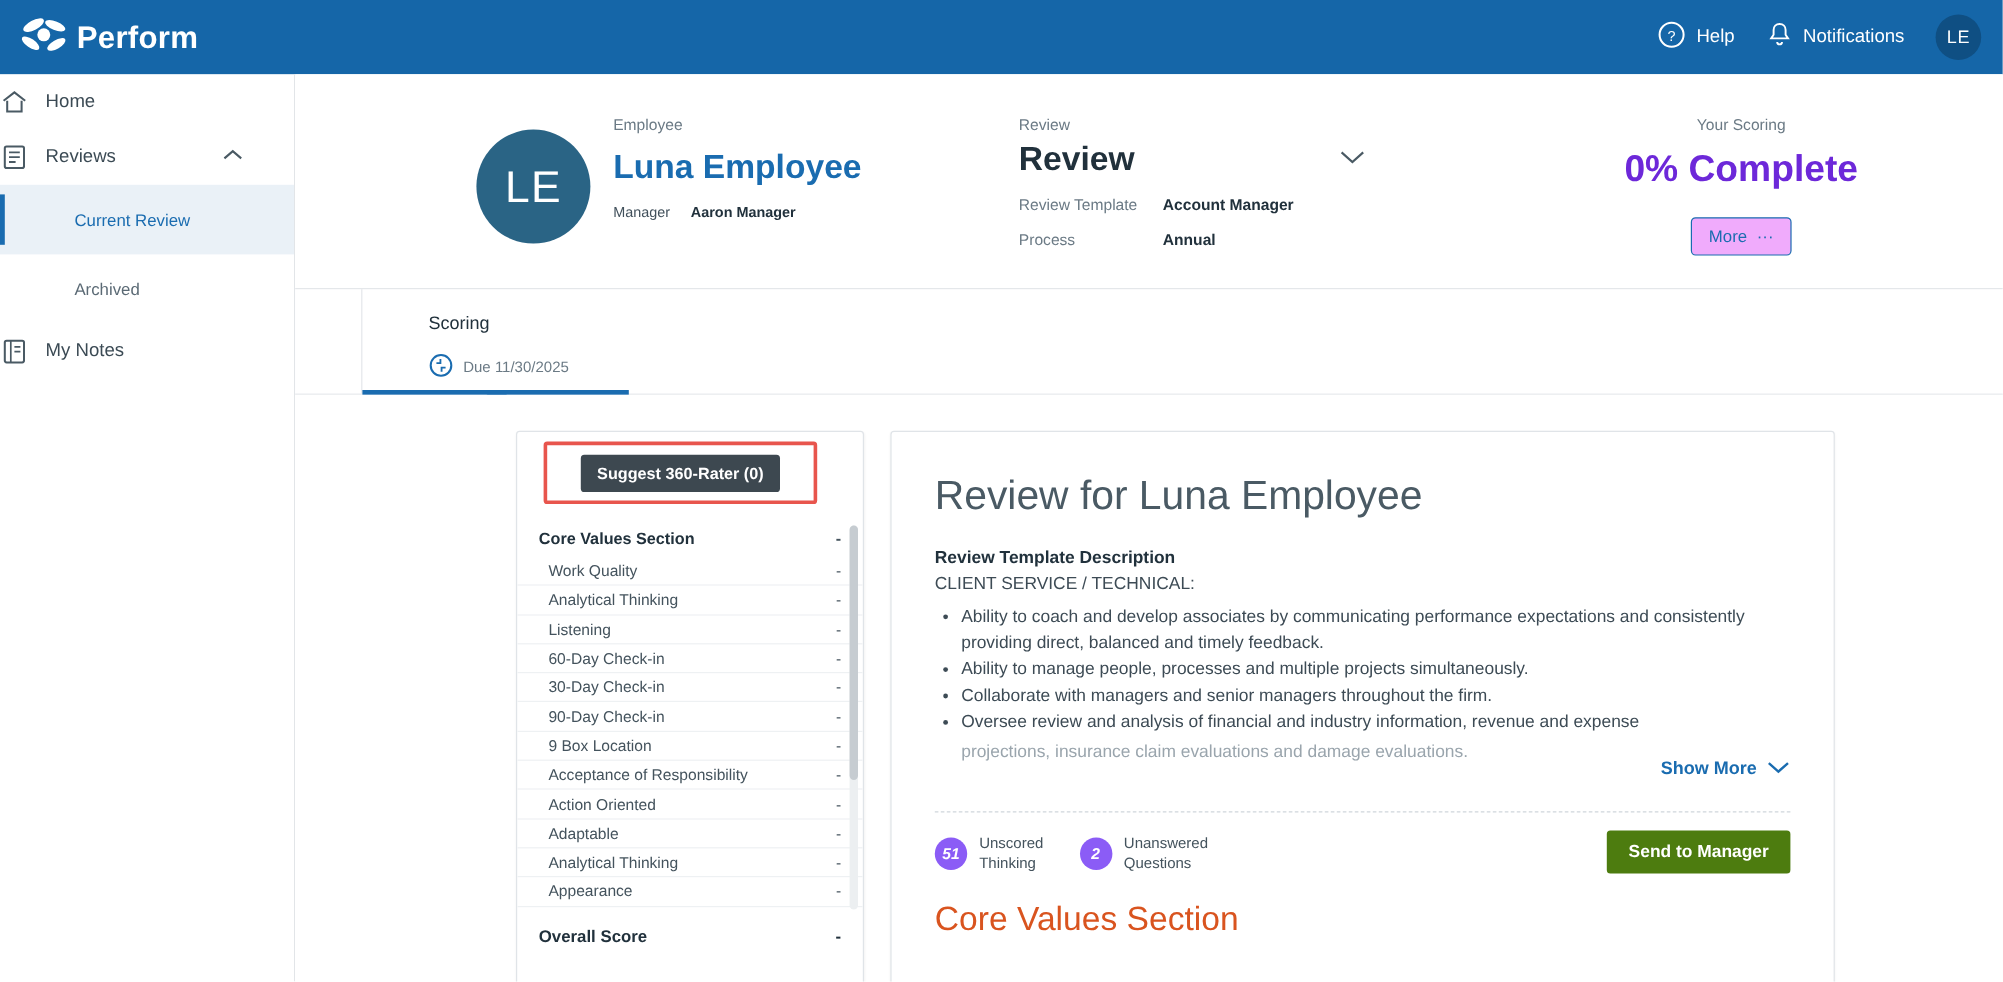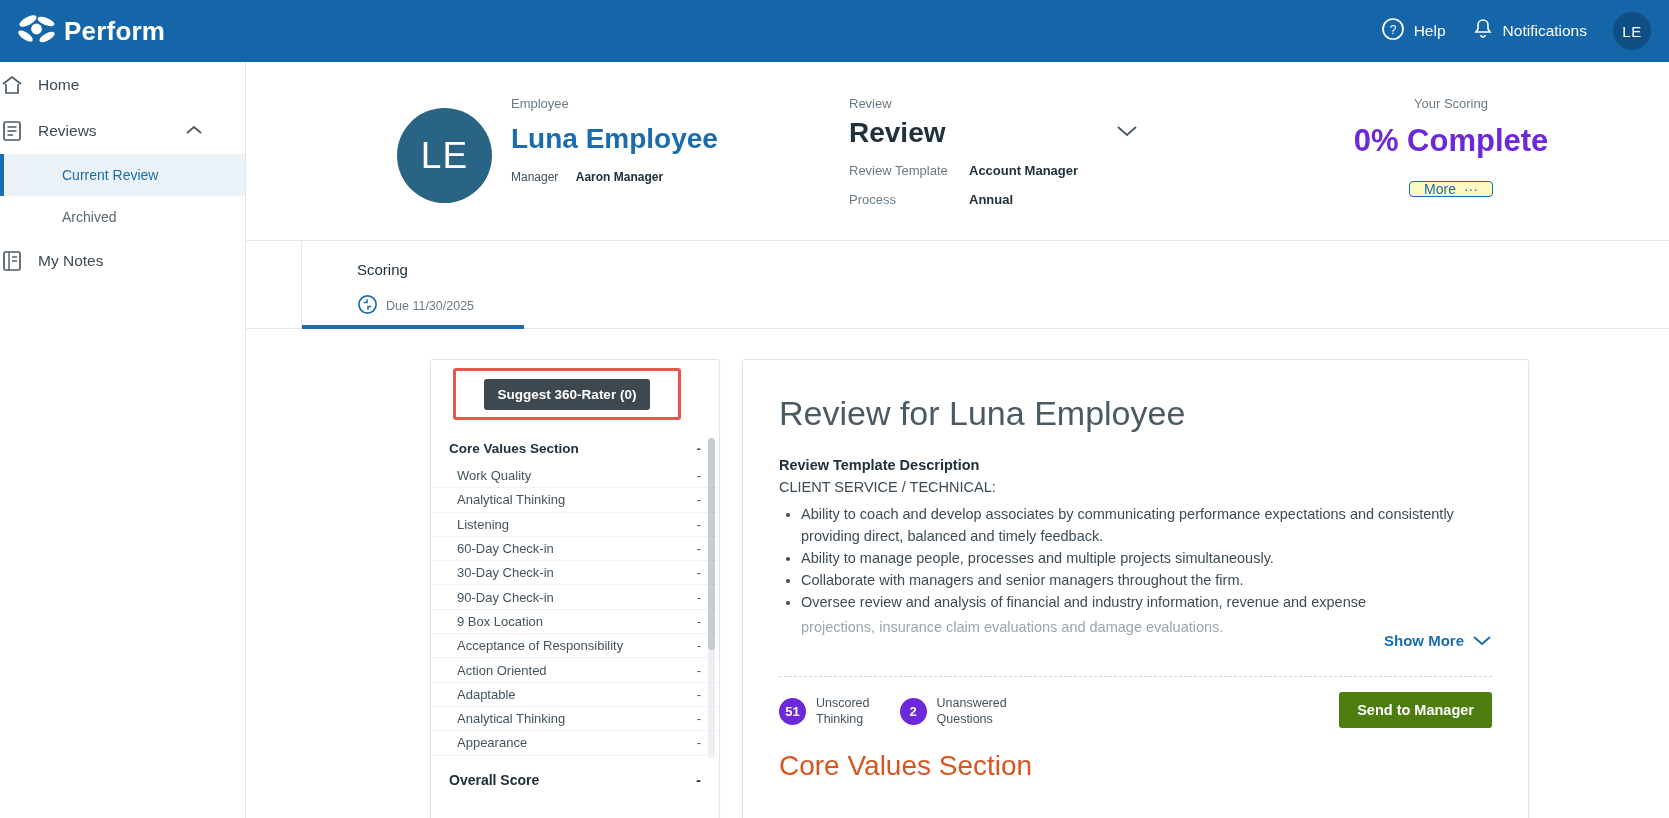--- a/index.html
+++ b/index.html
@@ -52,21 +52,21 @@
     background: #ffffff; border-right: 1px solid #e2e5e8;
   }
   .side-item {
     display: flex; align-items: center; height: 46px; 
     font-size: 15.5px; color: #3b4a54; position: relative; cursor: pointer;
   }
   .side-item .ico { width: 30px; display: flex; align-items: center; }
   .side-item .lbl { margin-left: 8px; }
   .side-item .chev { margin-left: auto; margin-right: 42px; }
   .side-sub {
-    display: flex; align-items: center; height: 42px; padding-left: 62px;
+    display: flex; align-items: center; height: 58px; padding-left: 62px;
     font-size: 14px; color: #5b6a75; cursor: pointer; text-align: right;
   }
   .side-sub.active {
     background: #eaf1f7; color: #1a6cb0; font-weight: normal;
   }
   .side-sub.active::before {
     content: ""; position: absolute; left: 0; width: 4px; height: 42px;
     background: #1a6cb0;
   }
   .sub-wrap { position: relative; }
@@ -95,22 +95,22 @@
     margin-top: 6px; cursor: pointer;
   }
   .rev-title { font-size: 28px; color: #21313c; font-weight: bold; }
   .rev-meta { margin-top: 14px; font-size: 13px; color: #6b7a85; display: flex; }
   .rev-meta .k { width: 120px; }
   .rev-meta .v { color: #21313c; font-weight: bold; }
   .score-col { position: absolute; right: 118px; top: 34px; text-align: center; width: 200px; }
   .score-pct { font-size: 31px; color: #6d28d9; font-weight: bold; margin-top: 12px; }
   .more-btn {
     margin: 22px auto 0; display: flex; align-items: center; justify-content: center;
-    gap: 8px; width: 84px; height: 16px; border: 1px solid #1a6cb0; border-radius: 4px;
-    color: #1a6cb0; font-size: 14px; cursor: pointer; background: #fef9c3;
+    gap: 8px; width: 84px; height: 32px; border: 1px solid #1a6cb0; border-radius: 4px;
+    color: #1a6cb0; font-size: 14px; cursor: pointer; background: #f0abfc;
   }
 
   
   .tabstrip { position: relative; height: 88px; border-bottom: 1px solid #e4e7ea; display: flex; }
   .tab {
     width: 223px; padding: 20px 0 0 55px; cursor: pointer; position: relative;
   }
   .tab.sep { border-left: 1px solid #e4e7ea; }
   .tab-title { font-size: 15px; color: #6b7a85; }
   .tab.active .tab-title { color: #21313c; }
@@ -180,22 +180,22 @@
   .showmore {
     position: absolute; right: 36px; top: 272px; display: flex; align-items: center; gap: 8px;
     color: #1a6cb0; font-size: 15px; font-weight: bold; cursor: pointer;
   }
   .divider-dash {
     position: absolute; left: 36px; right: 36px; top: 316px;
     border-top: 1px dashed #cfd6db;
   }
   .counts { position: absolute; left: 36px; top: 336px; display: flex; gap: 30px; align-items: center; }
   .badge {
-    width: 27px; height: 27px; border-radius: 50%; background: #6d28d9; color: #fff;
-    display: flex; align-items: center; justify-content: center; font-size: 13px; font-weight: bold;
+    width: 27px; height: 27px; border-radius: 50%; background: #8b5cf6; color: #fff;
+    display: flex; align-items: center; justify-content: center; font-size: 13px; font-weight: bold; font-style: italic;
   }
   .count-item { display: flex; align-items: center; gap: 10px; }
   .count-text { font-size: 12.5px; color: #44535d; line-height: 1.25; max-width: 90px; }
   .send-btn {
     position: absolute; right: 36px; top: 332px;
     background: #4d7c0f; color: #ffffff; font-size: 14.5px; font-weight: bold;
     padding: 10px 18px; border-radius: 3px; cursor: pointer;
   }
   .cvs-heading {
     position: absolute; left: 36px; top: 390px; font-size: 28px; color: #d9541f;

